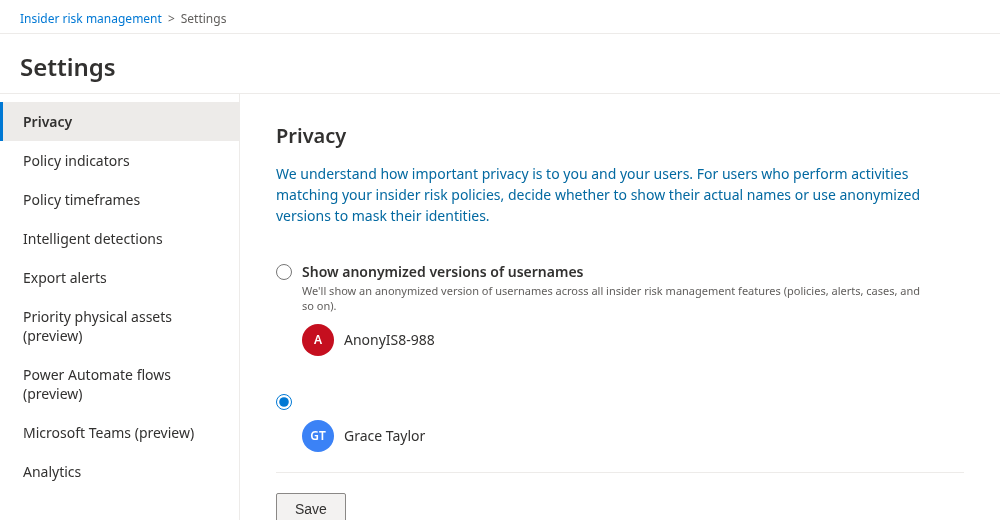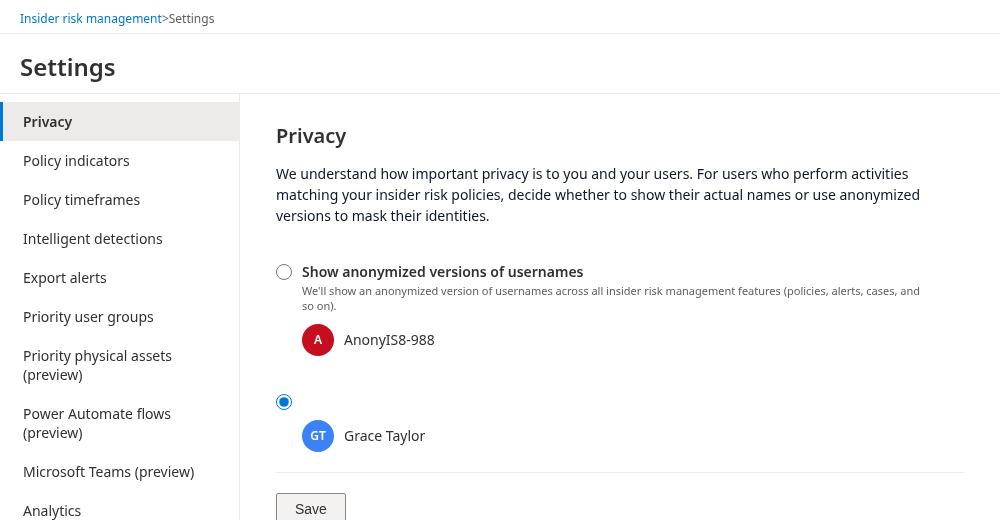--- a/index.html
+++ b/index.html
@@ -16,20 +16,21 @@
     .top-bar {
       padding: 10px 20px 6px 20px;
       border-bottom: 1px solid #edebe9;
     }
 
     .breadcrumb {
       font-size: 12px;
       color: #605e5c;
       display: flex;
       align-items: center;
+      gap: 6px;
     }
 
     .breadcrumb-link {
       color: #0078d4;
       cursor: pointer;
       text-decoration: none;
     }
 
     .breadcrumb-separator {
       color: #605e5c;
@@ -83,21 +84,21 @@
 
     .content-title {
       font-size: 20px;
       font-weight: 600;
       margin-bottom: 14px;
       color: #323130;
     }
 
     .content-description {
       font-size: 14px;
-      color: #0f172a;
+      color: #0369a1;
       line-height: 1.5;
       margin-bottom: 24px;
       max-width: 720px;
     }
 
     .option-group {
       margin-bottom: 20px;
       margin-top: 36px;
     }
 
@@ -196,21 +197,20 @@
   <h1 class="page-title">Settings</h1>
 </div>
 
 <div class="main-layout">
   <nav class="sidebar">
     <div class="sidebar-item active">Privacy</div>
     <div class="sidebar-item">Policy indicators</div>
     <div class="sidebar-item">Policy timeframes</div>
     <div class="sidebar-item">Intelligent detections</div>
     <div class="sidebar-item">Export alerts</div>
-    <div class="sidebar-item">Priority user groups</div>
     <div class="sidebar-item">Priority physical assets (preview)</div>
     <div class="sidebar-item">Power Automate flows (preview)</div>
     <div class="sidebar-item">Microsoft Teams (preview)</div>
     <div class="sidebar-item">Analytics</div>
 
   </nav>
 
   <div class="content-area">
     <h2 class="content-title">Privacy</h2>
     <p class="content-description">We understand how important privacy is to you and your users. For users who perform activities matching your insider risk policies, decide whether to show their actual names or use anonymized versions to mask their identities.</p>

